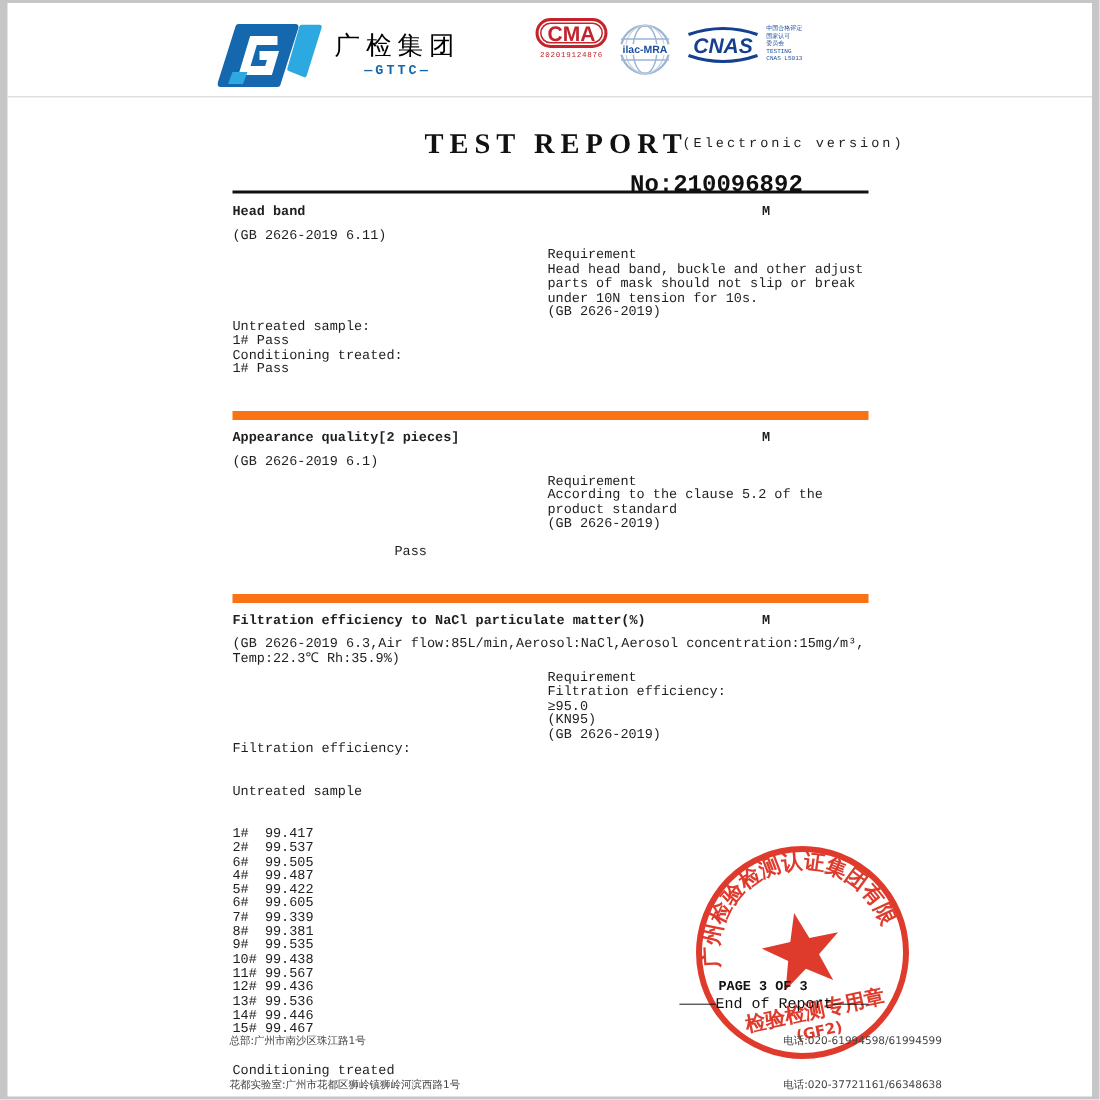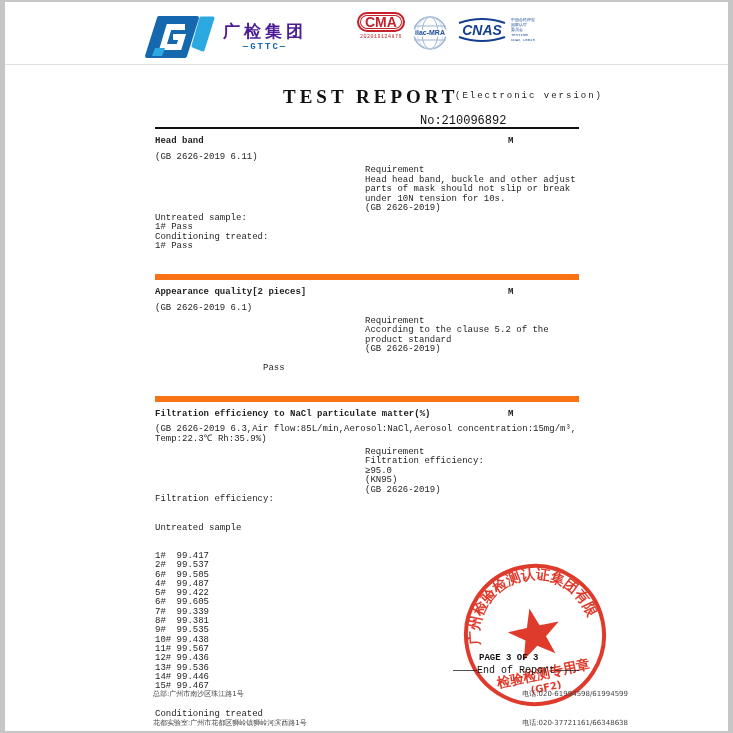--- a/index.html
+++ b/index.html
@@ -9,37 +9,37 @@
     font-family:"Liberation Mono","DejaVu Sans Mono",monospace;
     color:#1f1f1f;
   }
   .page{
     position:absolute;left:5px;right:5px;top:2px;bottom:2px;
     background:#ffffff;
   }
   
   .logo{position:absolute;top:14px;left:140px;display:flex;align-items:center;gap:8px;}
   .logo-text{display:flex;flex-direction:column;align-items:center;line-height:1;}
-  .logo-cn{font-size:17px;font-weight:bold;color:#4c1d95;letter-spacing:4px;font-family:"DejaVu Sans",sans-serif;}
+  .logo-cn{font-size:17px;font-weight:normal;color:#000000;letter-spacing:4px;font-family:"DejaVu Sans",sans-serif;}
   .logo-en{font-size:9px;font-weight:bold;color:#1568ae;letter-spacing:2px;margin-top:3px;}
   .badges{position:absolute;top:10px;left:352px;display:flex;align-items:flex-start;gap:6px;}
   .cma{display:flex;flex-direction:column;align-items:center;}
   .cma-box{border:2px solid #c4232b;border-radius:10px;padding:0 6px;color:#c4232b;
     font-weight:bold;font-size:14px;font-family:"Liberation Sans",sans-serif;
     box-shadow:inset 0 0 0 1px #fff, inset 0 0 0 2px #c4232b;}
   .cma-num{font-size:5px;color:#c4232b;letter-spacing:.5px;margin-top:2px;}
   .ilac{margin-top:2px;}
   .cnas-wrap{display:flex;align-items:center;gap:2px;margin-top:3px;}
   .cnas-caption{display:flex;flex-direction:column;font-size:4px;line-height:5px;color:#1b4e9b;}
   .header-rule{position:absolute;top:62px;left:0;right:0;height:1px;background:#e0e0e0;}
   
   .report-title{position:absolute;top:84px;left:278px;font-family:"Liberation Serif","DejaVu Serif",serif;
     font-weight:bold;font-size:19px;letter-spacing:4px;color:#111;}
   .e-version{position:absolute;top:89px;left:450px;font-size:9px;letter-spacing:2px;color:#222;}
-  .report-no{position:absolute;top:112px;left:415px;font-size:12px;font-weight:normal;color:#111;}
+  .report-no{position:absolute;top:112px;left:415px;font-size:16px;font-weight:bold;color:#111;}
   
   .content{position:absolute;left:150px;top:125px;width:424px;border-top:2px solid #111;font-size:9px;}
   .section{border-bottom:6px solid #f97316;}
   .section:last-child{border-bottom:2px solid #111;}
   .sec-head{position:relative;margin-top:7px;font-weight:bold;line-height:10px;}
   .sec-mark{position:absolute;left:353px;top:0;font-weight:bold;}
   .sec-standard{margin-top:6px;line-height:10px;}
   .cols{display:flex;margin-top:4px;padding-bottom:3px;}
   .col{white-space:pre;line-height:9.5px;}
   .col-left{width:210px;}

